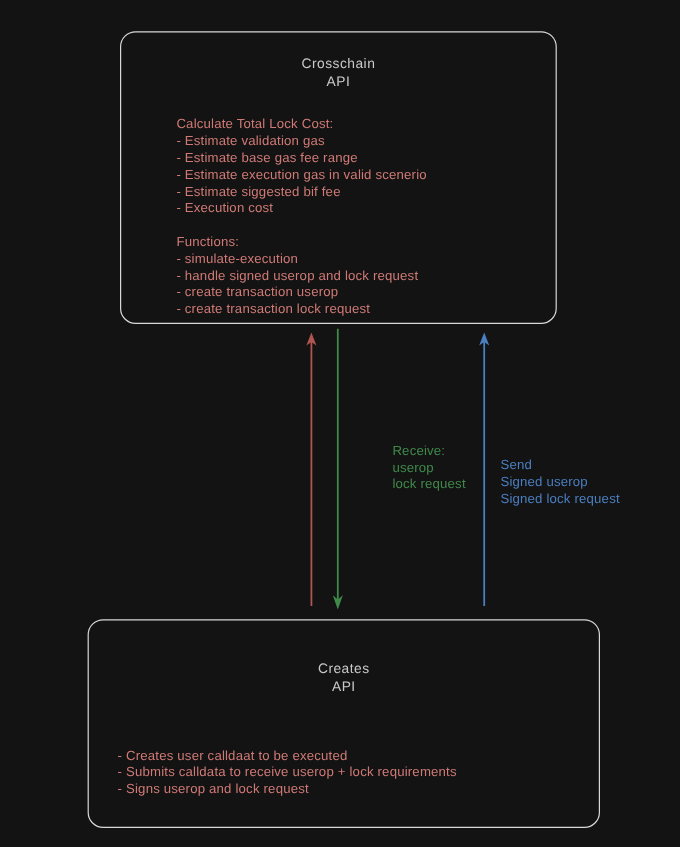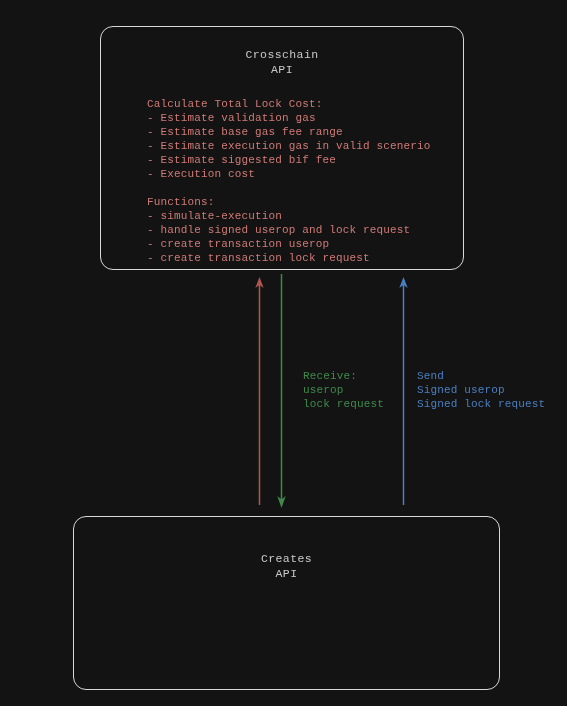--- a/index.html
+++ b/index.html
@@ -5,21 +5,21 @@
   html, body {
     margin: 0;
     padding: 0;
     background: #131313;
   }
   #canvas {
     position: relative;
     width: 567px;
     height: 706px;
     background: #131313;
-    font-family: Liberation Mono, monospace;
+    font-family: Liberation Sans, sans-serif;
     overflow: hidden;
   }
 
   
   .node-box {
     position: absolute;
     border: 1.4px solid #d8d8d8;
     border-radius: 13px;
     background: #131313;
     box-sizing: border-box;
@@ -52,22 +52,22 @@
   #protocol-title { top: 34px; }
 
   .body-block {
     position: absolute;
     white-space: pre;
     font-size: 11px;
     line-height: 14px;
     letter-spacing: 0.15px;
   }
   .red-text { color: #cf7a76; }
-  .green-text { color: #3f8a4a; }
-  .blue-text { color: #4a7fc1; }
+  .green-text { color: #3f8a4a; margin-left: 24px; }
+  .blue-text { color: #4a7fc1; margin-top: 12px; }
 
   #crosschain-body {
     left: 46px;
     top: 70px;
   }
   #protocol-body {
     left: 24px;
     top: 106px;
   }
 
@@ -116,20 +116,23 @@
 Functions:
 - simulate-execution
 - handle signed userop and lock request
 - create transaction userop
 - create transaction lock request</div>
   </div>
 
   <div class="node-box" id="protocol-box">
     <div class="node-title" id="protocol-title">Creates
 API</div>
+    <div class="body-block red-text" id="protocol-body">- Creates user calldaat to be executed
+- Submits calldata to receive userop + lock requirements
+- Signs userop and lock request</div>
   </div>
 
 
   <div class="body-block green-text" id="receive-label">Receive:
 userop
 lock request</div>
 
   <div class="body-block blue-text" id="send-label">Send
 Signed userop
 Signed lock request</div>

